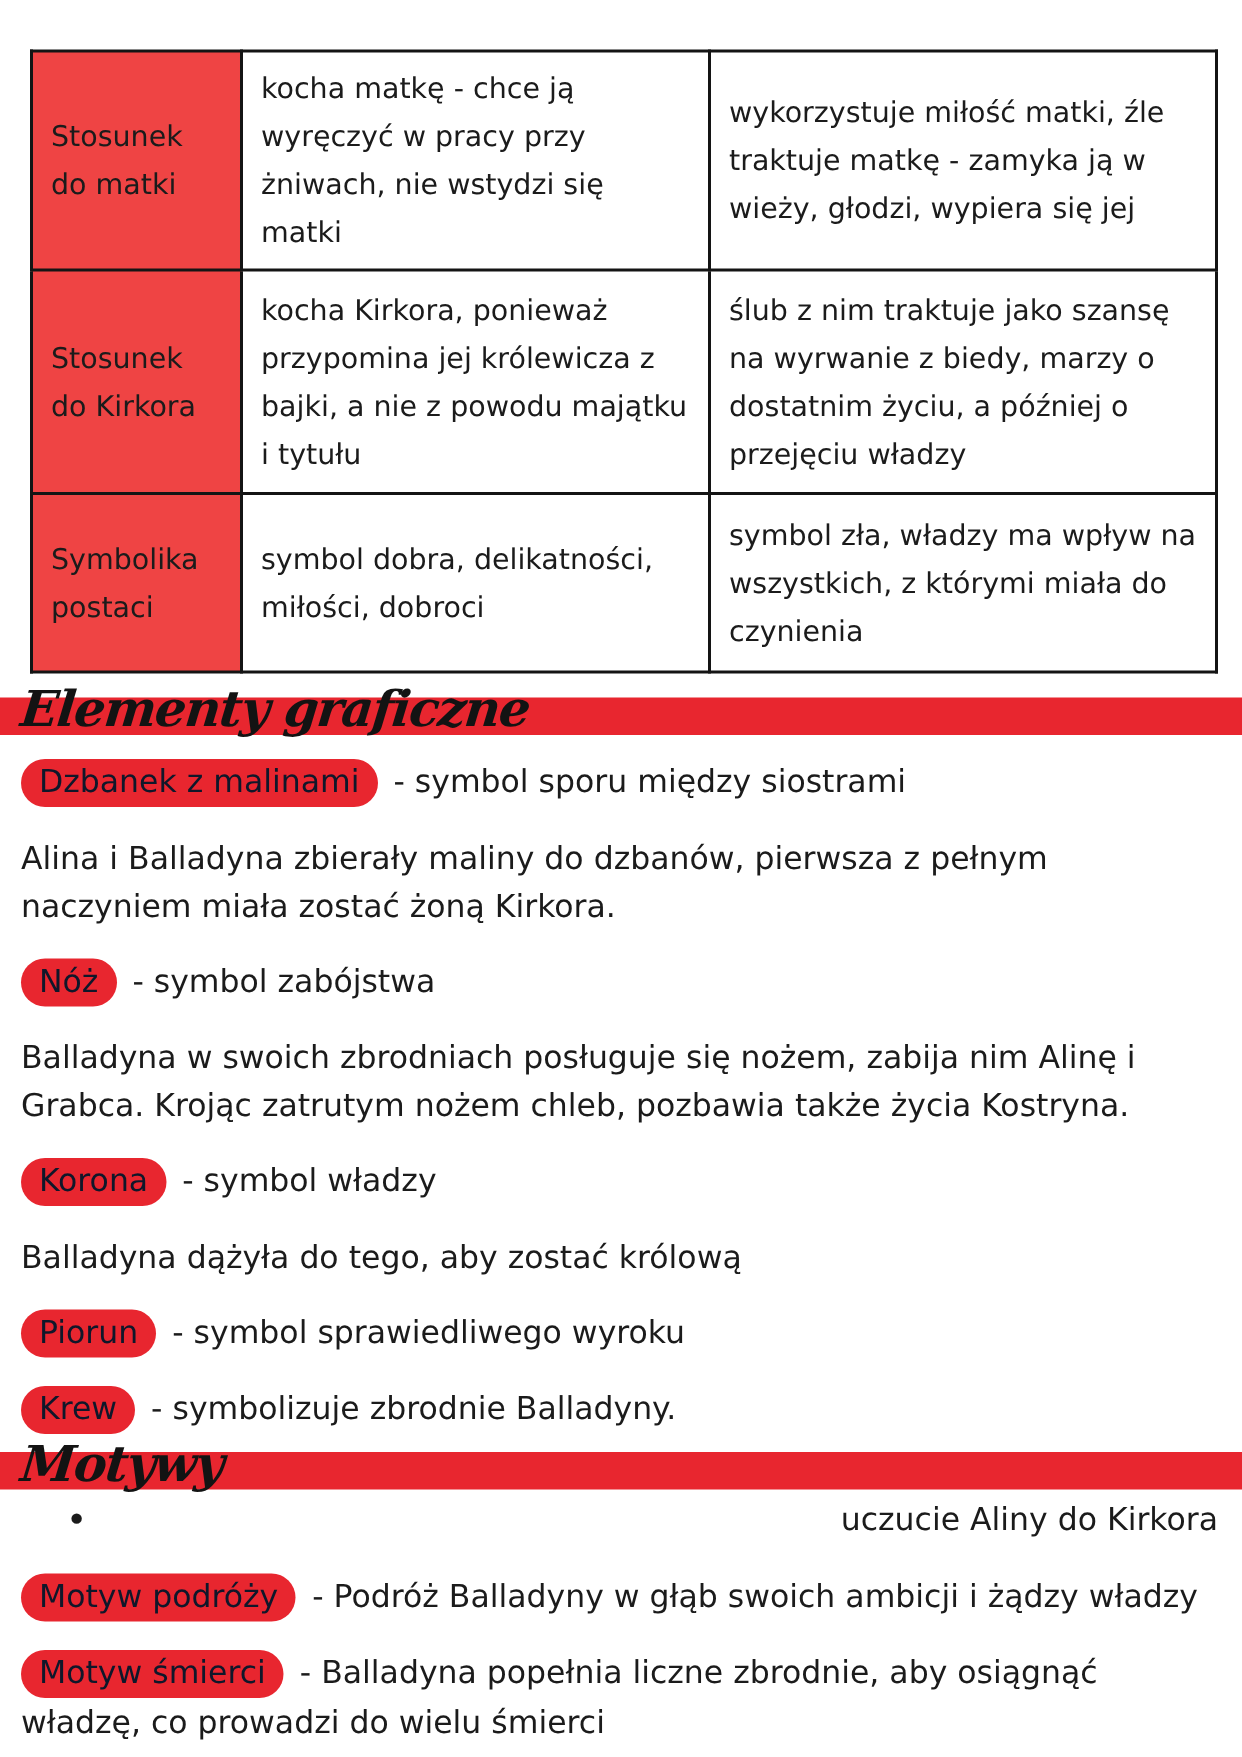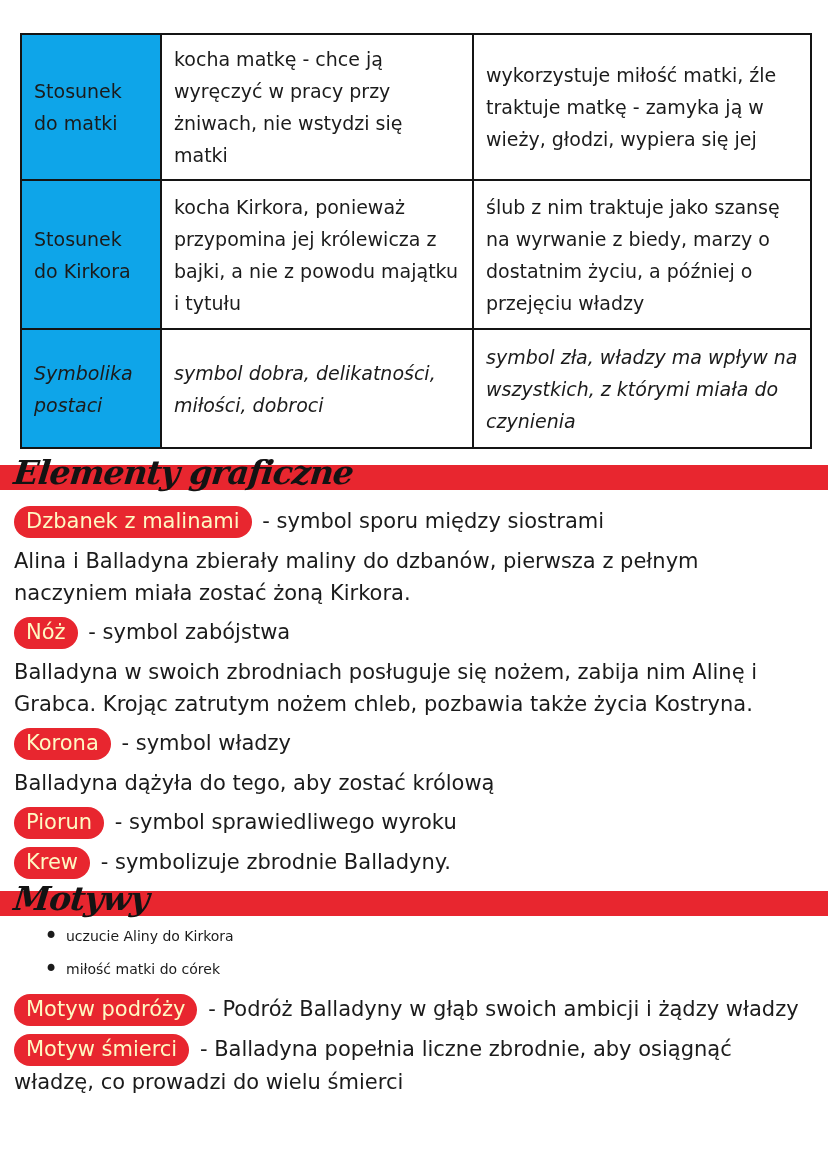--- a/index.html
+++ b/index.html
@@ -23,28 +23,28 @@
   }
   table.cmp td {
     border: 2.5px solid #141414;
     padding: 8px 12px;
     font-size: 19px;
     line-height: 32px;
     vertical-align: middle;
     color: #1b1b1b;
   }
   td.rowhead {
-    background: #0ea5e9;
+    background: #ef4444;
     width: 140px;
   }
   col.c2 { width: 312px; }
   col.c3 { width: 338px; }
   tr.r1 { height: 117px; }
   tr.r2 { height: 149px; }
-  tr.r3 { height: 119px; font-style: italic; }
+  tr.r3 { height: 119px; }
 
   
   .section-bar {
     position: relative;
     width: 828px;
     height: 25px;
     background: #e8262f;
   }
   .bar1 { margin-top: 16px; }
   .bar2 { margin-top: 12px; }
@@ -60,44 +60,45 @@
     color: #131313;
     white-space: nowrap;
     transform: skewX(-6deg);
   }
 
   
   .content { padding: 0 16px 0 14px; }
   .line {
     font-size: 21px;
     line-height: 32px;
-    margin-top: 7px;
+    margin-top: 18px;
     color: #1b1b1b;
   }
   .line.first { margin-top: 15px; }
   .pill {
     display: inline-block;
     background: #e8262f;
-    color: #fef9c3;
+    color: #0f172a;
     border-radius: 17px;
     padding: 1px 12px 3px 12px;
     font-size: 21px;
     line-height: 28px;
     margin-right: 4px;
     vertical-align: baseline;
   }
   ul.bullets {
     list-style: none;
     margin: 4px 0 2px 0;
   }
   ul.bullets li {
-    font-size: 14px;
+    font-size: 21px;
     line-height: 33px;
     padding-left: 52px;
     position: relative;
+    text-align: right;
   }
   ul.bullets li::before {
     content: "•";
     position: absolute;
     left: 30px;
     font-size: 24px;
   }
 </style>
 </head>
 <body>
@@ -165,21 +166,20 @@
     </p>
   </div>
 
   <div class="section-bar bar2">
     <span class="script-title">Motywy</span>
   </div>
 
   <div class="content">
     <ul class="bullets">
       <li>uczucie Aliny do Kirkora</li>
-      <li>miłość matki do córek</li>
     </ul>
     <p class="line">
       <span class="pill">Motyw podróży</span>
       <span>- Podróż Balladyny w głąb swoich ambicji i żądzy władzy</span>
     </p>
     <p class="line">
       <span class="pill">Motyw śmierci</span>
       <span>- Balladyna popełnia liczne zbrodnie, aby osiągnąć władzę, co prowadzi do wielu śmierci</span>
     </p>
 

